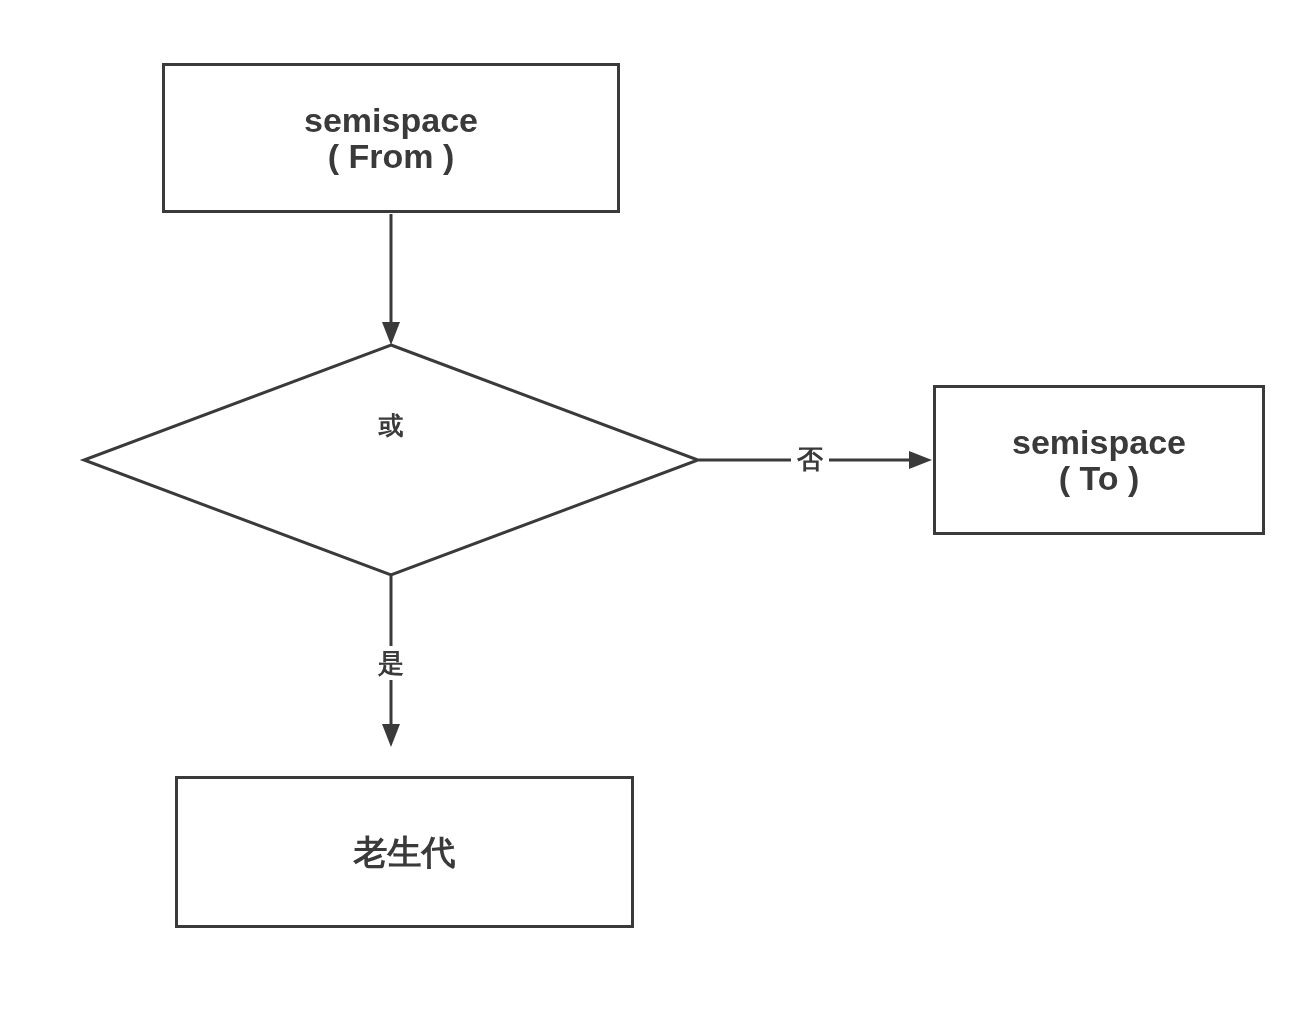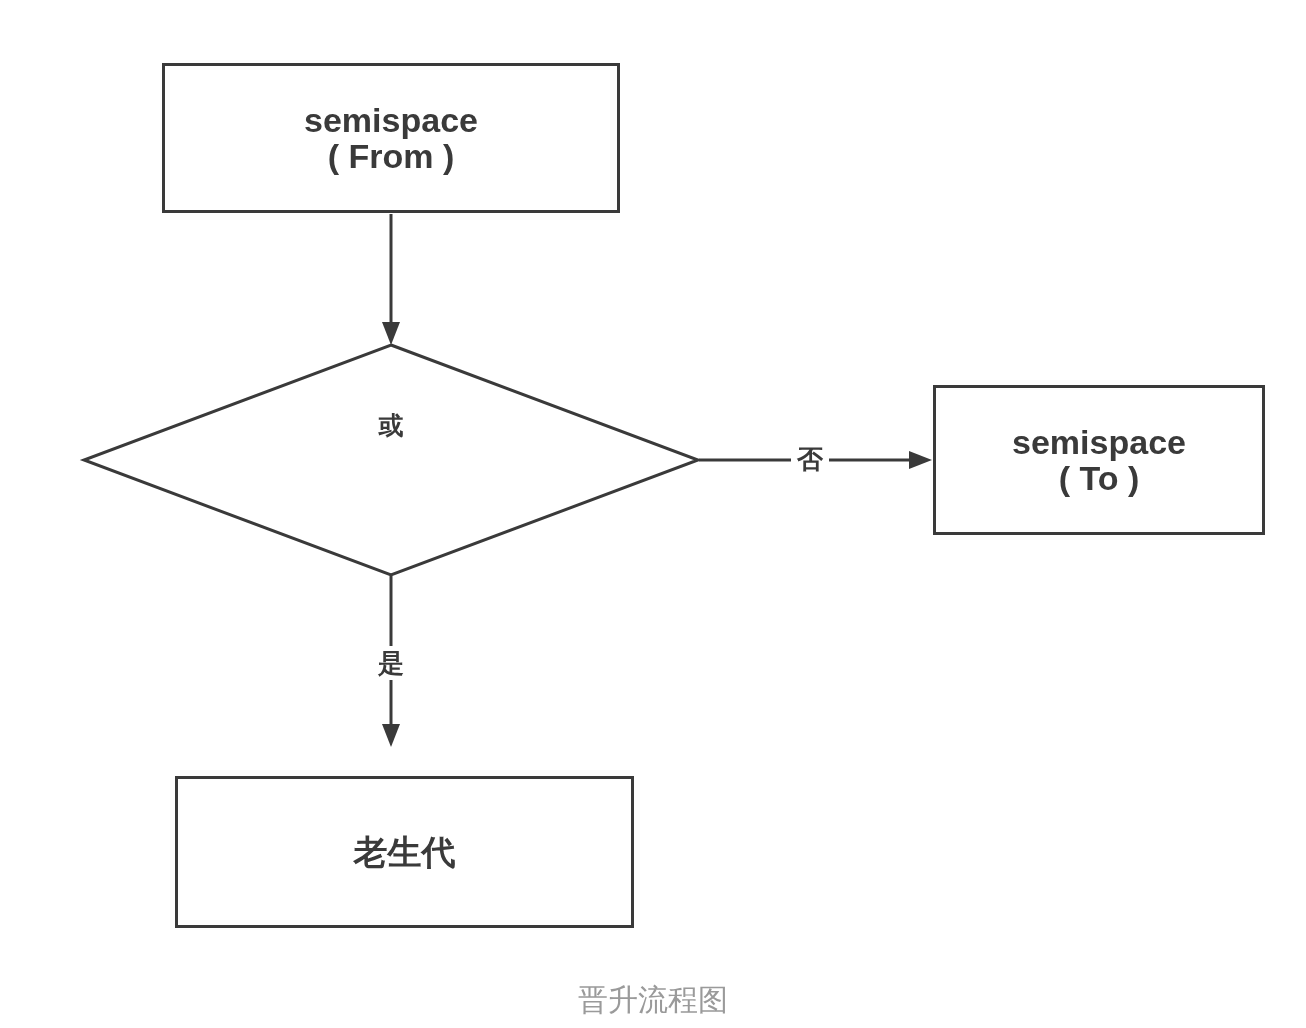--- a/index.html
+++ b/index.html
@@ -114,15 +114,14 @@
     <div>老生代</div>
   </div>
 
   <div class="diamond-text">
     <div>或</div>
   </div>
 
   <div class="edge-label label-no">否</div>
   <div class="edge-label label-yes">是</div>
 
-  <div class="caption">晋升流程图</div>
 
 </div>
 
 </body></html>

